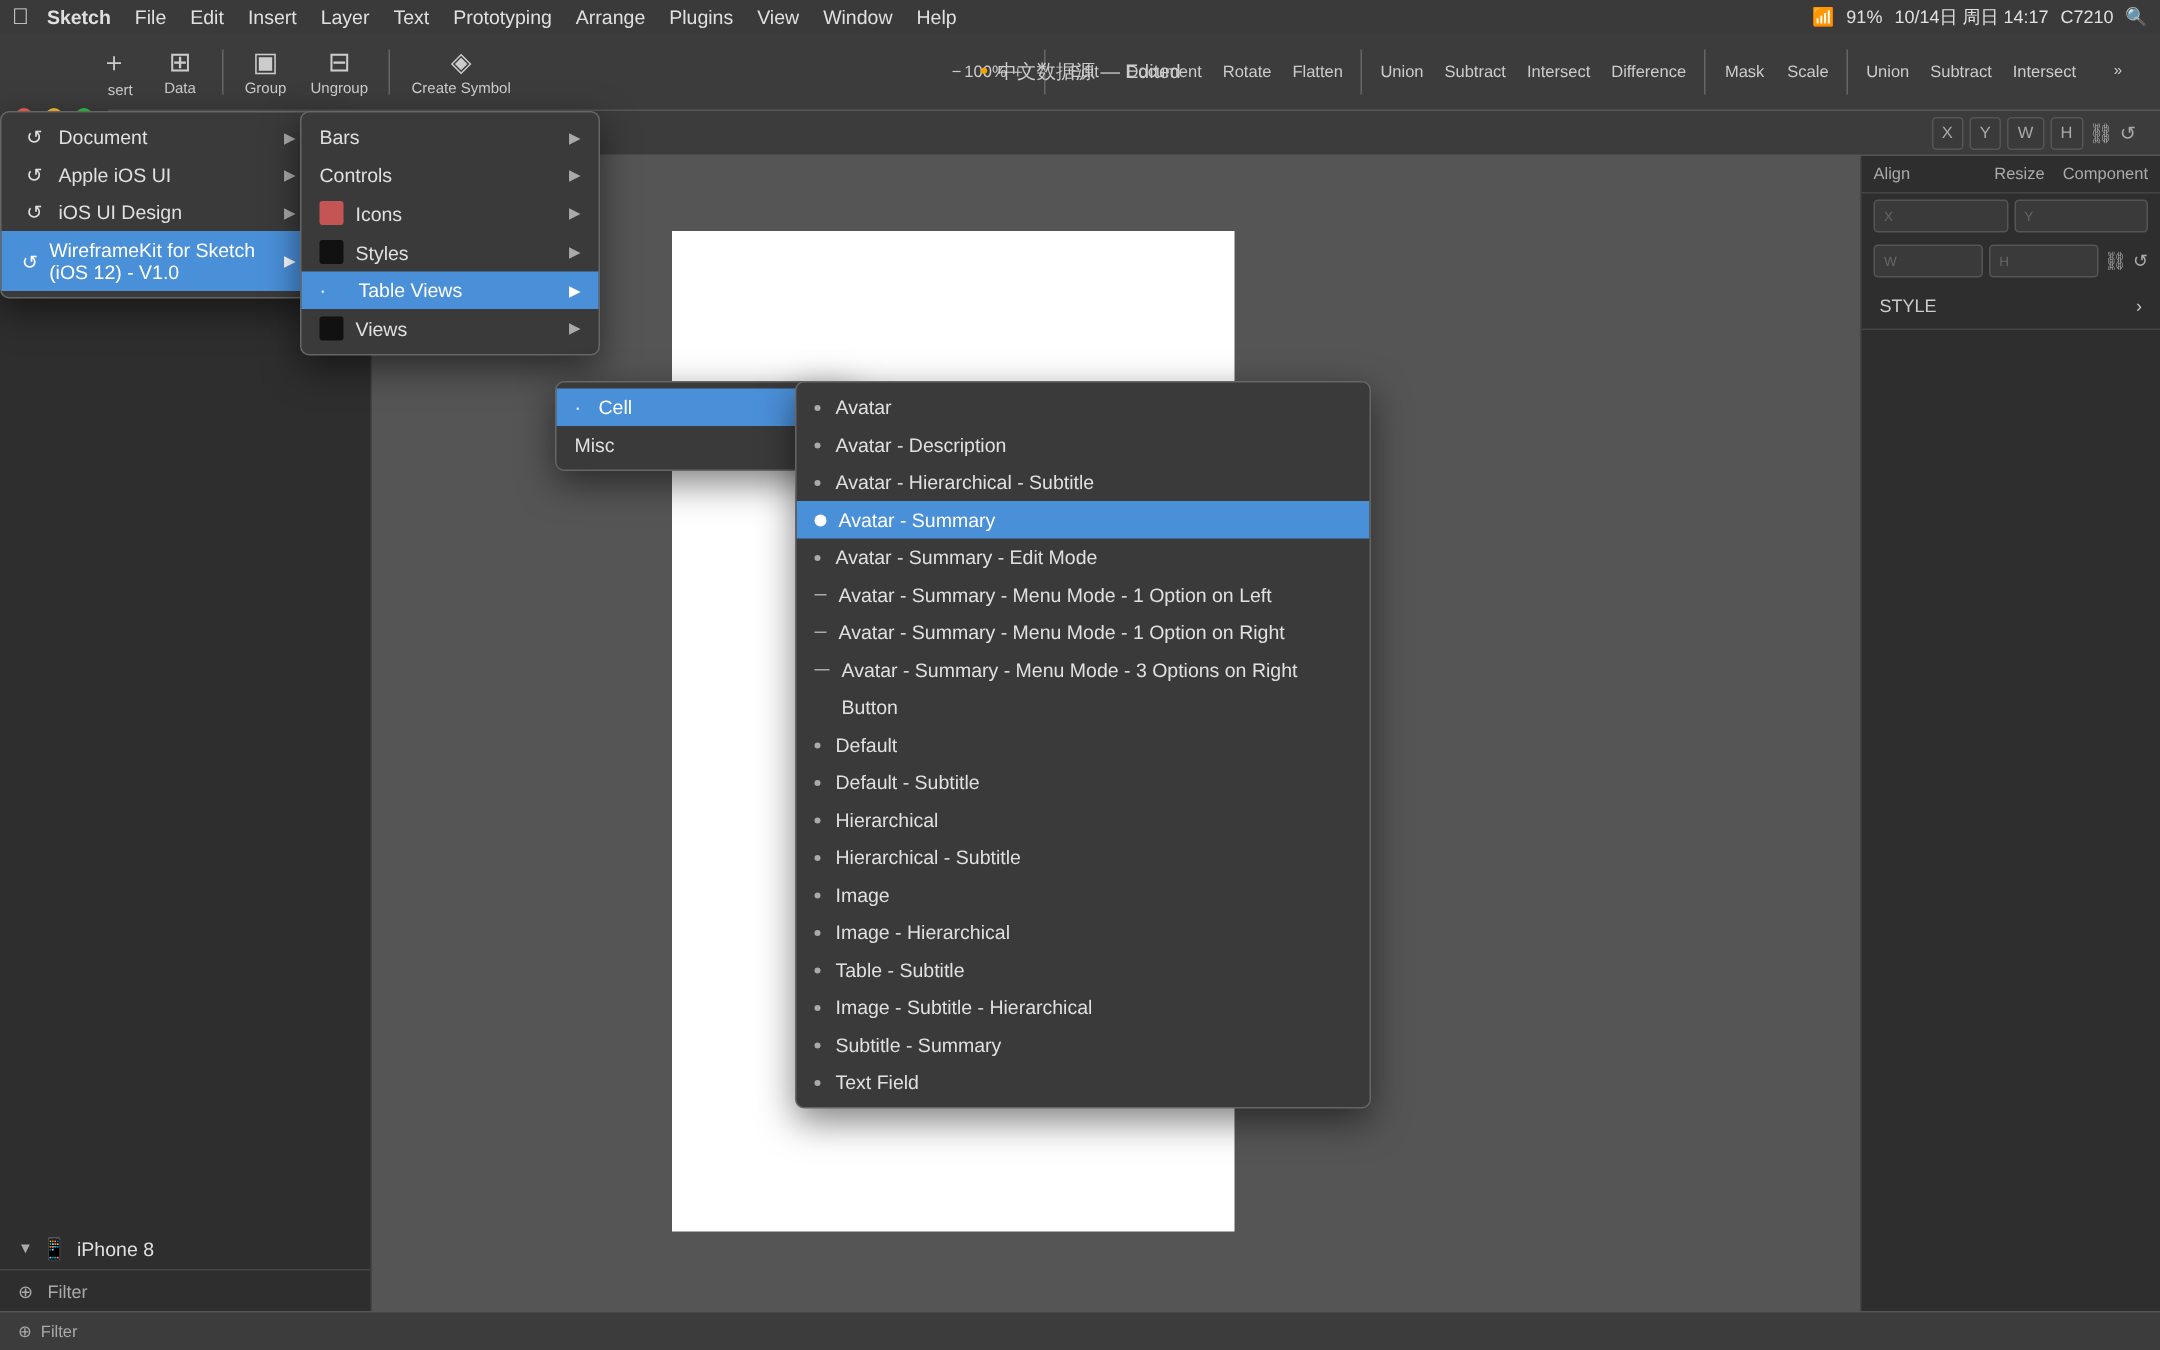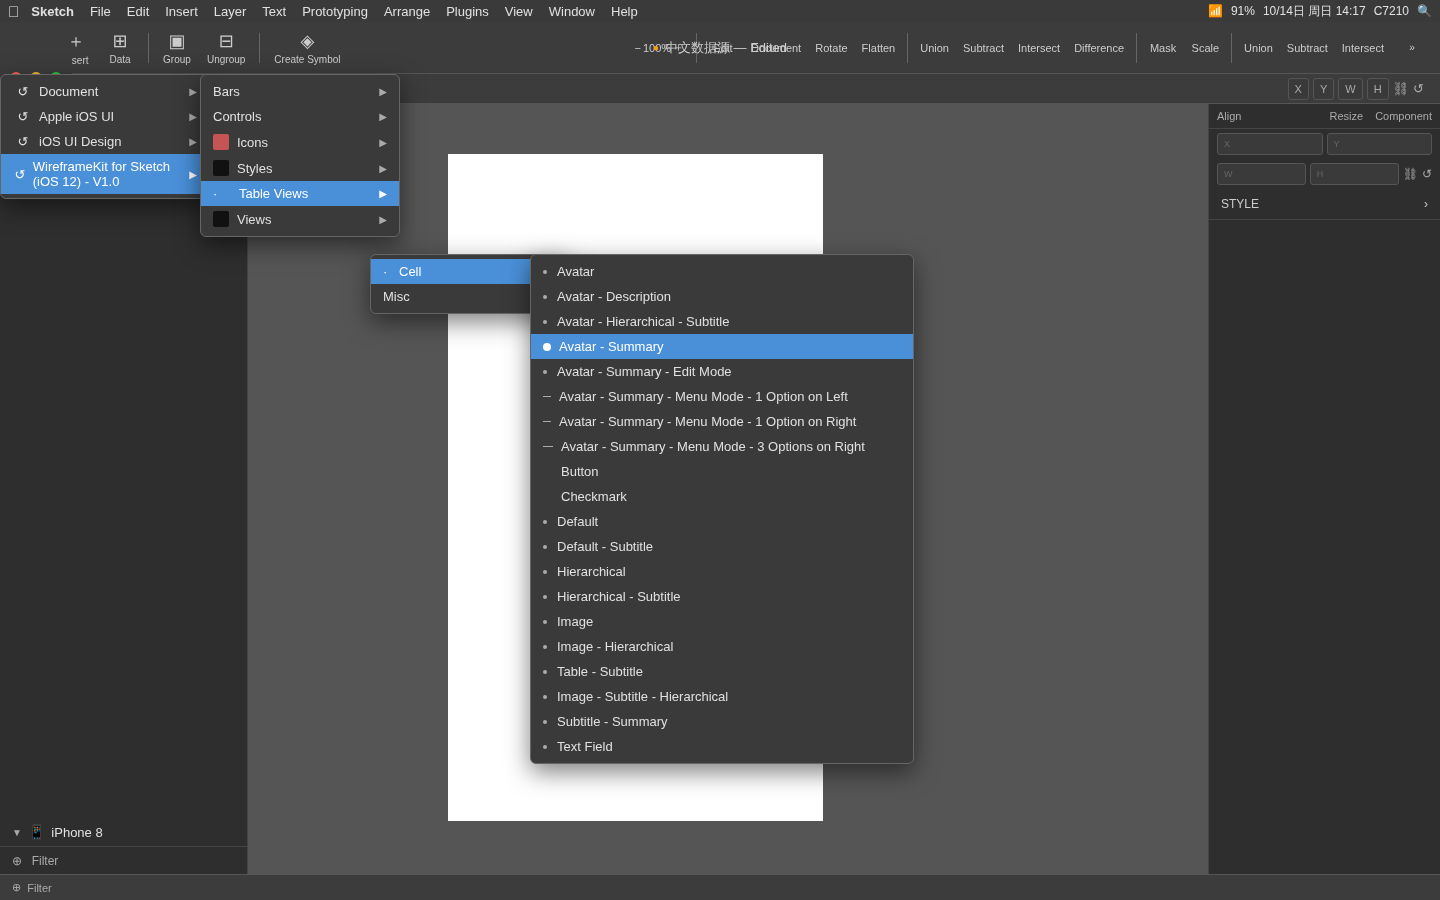--- a/index.html
+++ b/index.html
@@ -154,21 +154,21 @@
       width: 375px;
       height: 667px;
       background: white;
       position: absolute;
       top: 50px;
       left: 200px;
     }
 
     
     #right-panel {
-      width: 232px;
+      width: 200px;
       background: #2e2e2e;
       border-left: 1px solid #444;
       display: flex;
       flex-direction: column;
     }
 
     
     #style-section {
       padding: 8px 12px;
       border-bottom: 1px solid #444;
@@ -626,24 +626,20 @@
     </div>
     <div class="menu-entry">
       <span class="dash2"></span>
       <span>Avatar - Summary - Menu Mode - 3 Options on Right</span>
     </div>
     <div class="menu-entry">
       <span style="width:18px;"></span>
       <span>Button</span>
     </div>
     <div class="menu-entry">
-      <span style="width:18px;"></span>
-      <span>Checkmark</span>
-    </div>
-    <div class="menu-entry">
       <span class="bullet"></span>
       <span>Default</span>
     </div>
     <div class="menu-entry">
       <span class="bullet"></span>
       <span>Default - Subtitle</span>
     </div>
     <div class="menu-entry">
       <span class="bullet"></span>
       <span>Hierarchical</span>

